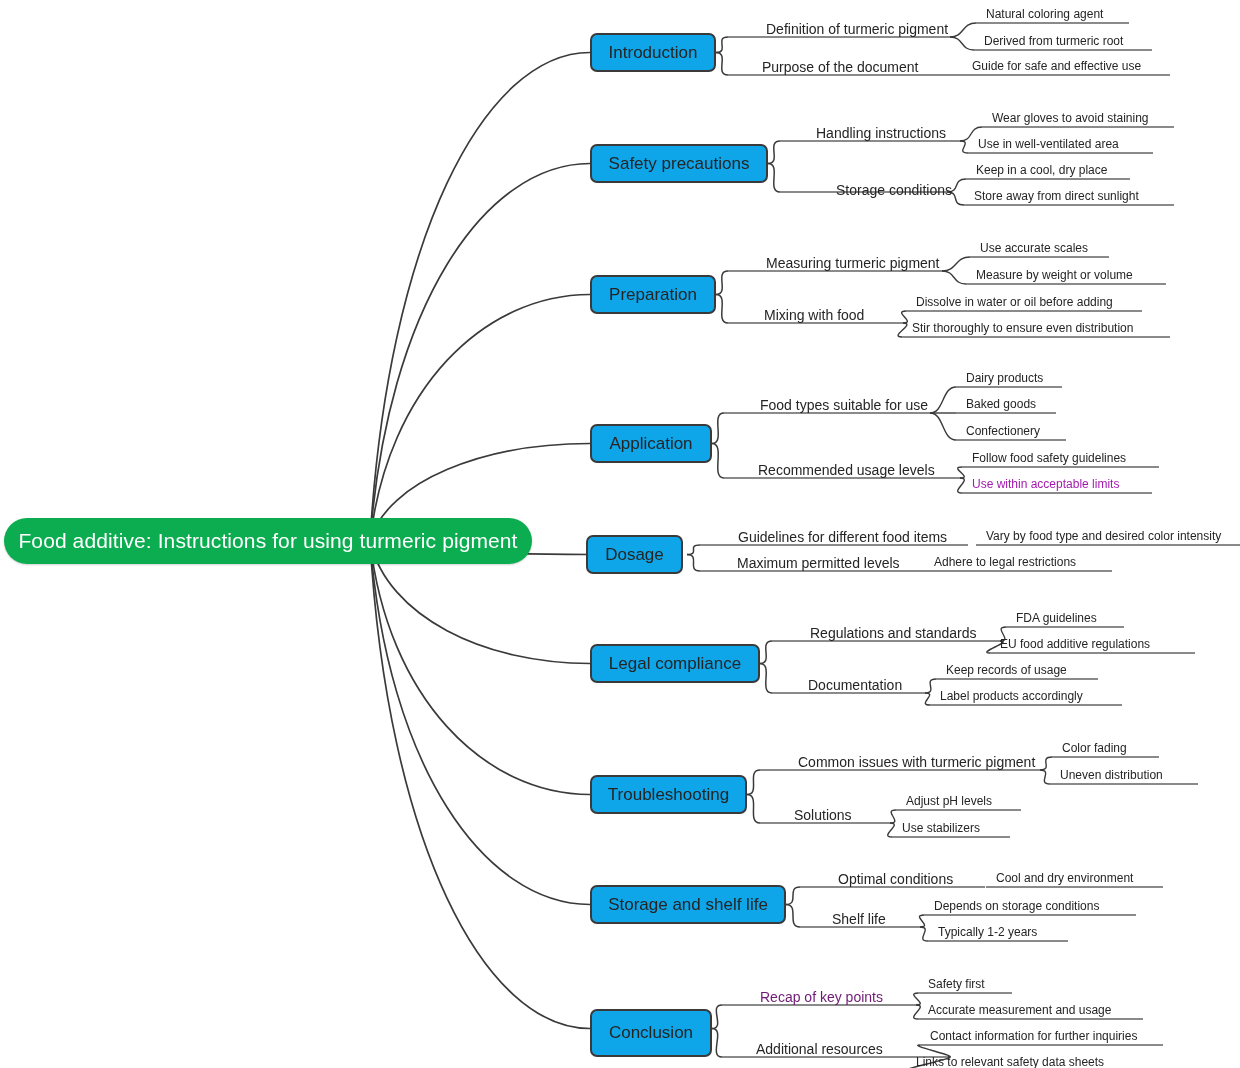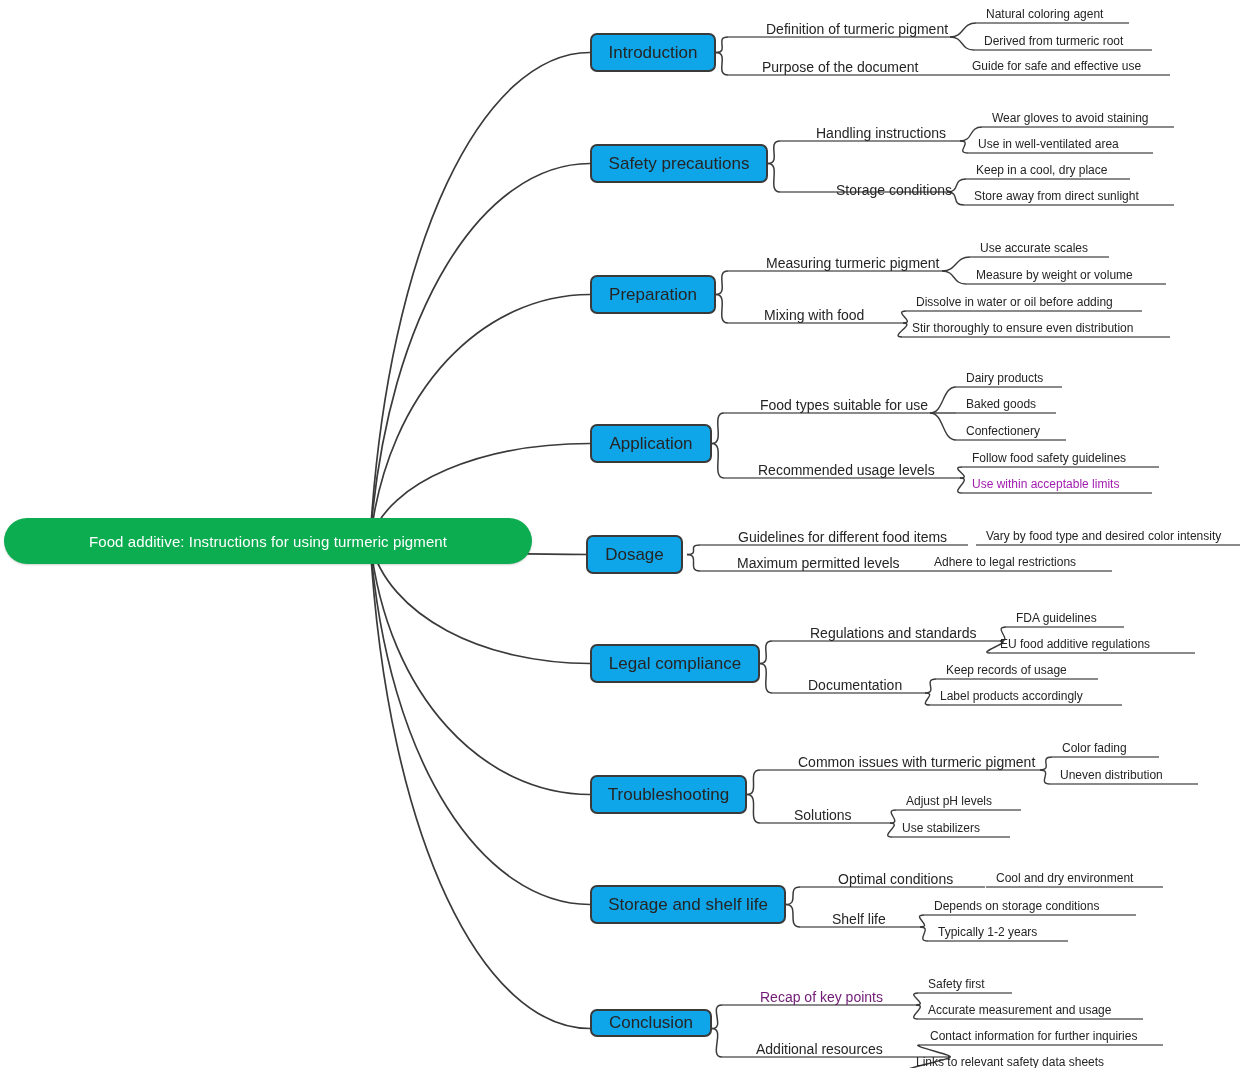--- a/index.html
+++ b/index.html
@@ -36,21 +36,21 @@
     display: flex;
     align-items: center;
     justify-content: center;
     background: #0CAD51;
     border-radius: 26px;
     box-shadow: 0 1px 2px rgba(0,0,0,0.18);
     box-sizing: border-box;
   }
   .root-label {
     color: #ffffff;
-    font-size: 15px;
+    font-size: 21px;
     font-family: "Liberation Sans", sans-serif;
     white-space: nowrap;
     letter-spacing: 0.1px;
   }
 
   
   .l1-node {
     position: absolute;
     box-sizing: border-box;
     border: 2px solid #3A3A3A;
@@ -260,21 +260,21 @@
       <div class="leaf-label l3-label" style="left: 906px; top: 795px; color: rgb(37, 37, 37);">Adjust pH levels</div>
       <div class="leaf-label l3-label" style="left: 902px; top: 822px; color: rgb(37, 37, 37);">Use stabilizers</div>
       <div class="l1-node" style="left: 590px; top: 885px; width: 196px; height: 39px; border-color: rgb(58, 58, 58);">
         <span class="l1-label" style="color: rgb(37, 37, 37);">Storage and shelf life</span>
       </div>
       <div class="leaf-label l2-label" style="left: 838px; top: 872px; color: rgb(37, 37, 37);">Optimal conditions</div>
       <div class="leaf-label l3-label" style="left: 996px; top: 872px; color: rgb(37, 37, 37);">Cool and dry environment</div>
       <div class="leaf-label l2-label" style="left: 832px; top: 912px; color: rgb(37, 37, 37);">Shelf life</div>
       <div class="leaf-label l3-label" style="left: 934px; top: 900px; color: rgb(37, 37, 37);">Depends on storage conditions</div>
       <div class="leaf-label l3-label" style="left: 938px; top: 926px; color: rgb(37, 37, 37);">Typically 1-2 years</div>
-      <div class="l1-node" style="left: 590px; top: 1009px; width: 122px; height: 28px; border-color: rgb(58, 58, 58);">
+      <div class="l1-node" style="left: 590px; top: 1009px; width: 122px; height: 48px; border-color: rgb(58, 58, 58);">
         <span class="l1-label" style="color: rgb(37, 37, 37);">Conclusion</span>
       </div>
       <div class="leaf-label l2-label" style="left: 760px; top: 990px; color: #701a75;">Recap of key points</div>
       <div class="leaf-label l3-label" style="left: 928px; top: 978px; color: rgb(37, 37, 37);">Safety first</div>
       <div class="leaf-label l3-label" style="left: 928px; top: 1004px; color: rgb(37, 37, 37);">Accurate measurement and usage</div>
       <div class="leaf-label l2-label" style="left: 756px; top: 1042px; color: rgb(37, 37, 37);">Additional resources</div>
       <div class="leaf-label l3-label" style="left: 930px; top: 1030px; color: rgb(37, 37, 37);">Contact information for further inquiries</div>
       <div class="leaf-label l3-label" style="left: 916px; top: 1056px; color: rgb(37, 37, 37);">Links to relevant safety data sheets</div>
     </div>
 

